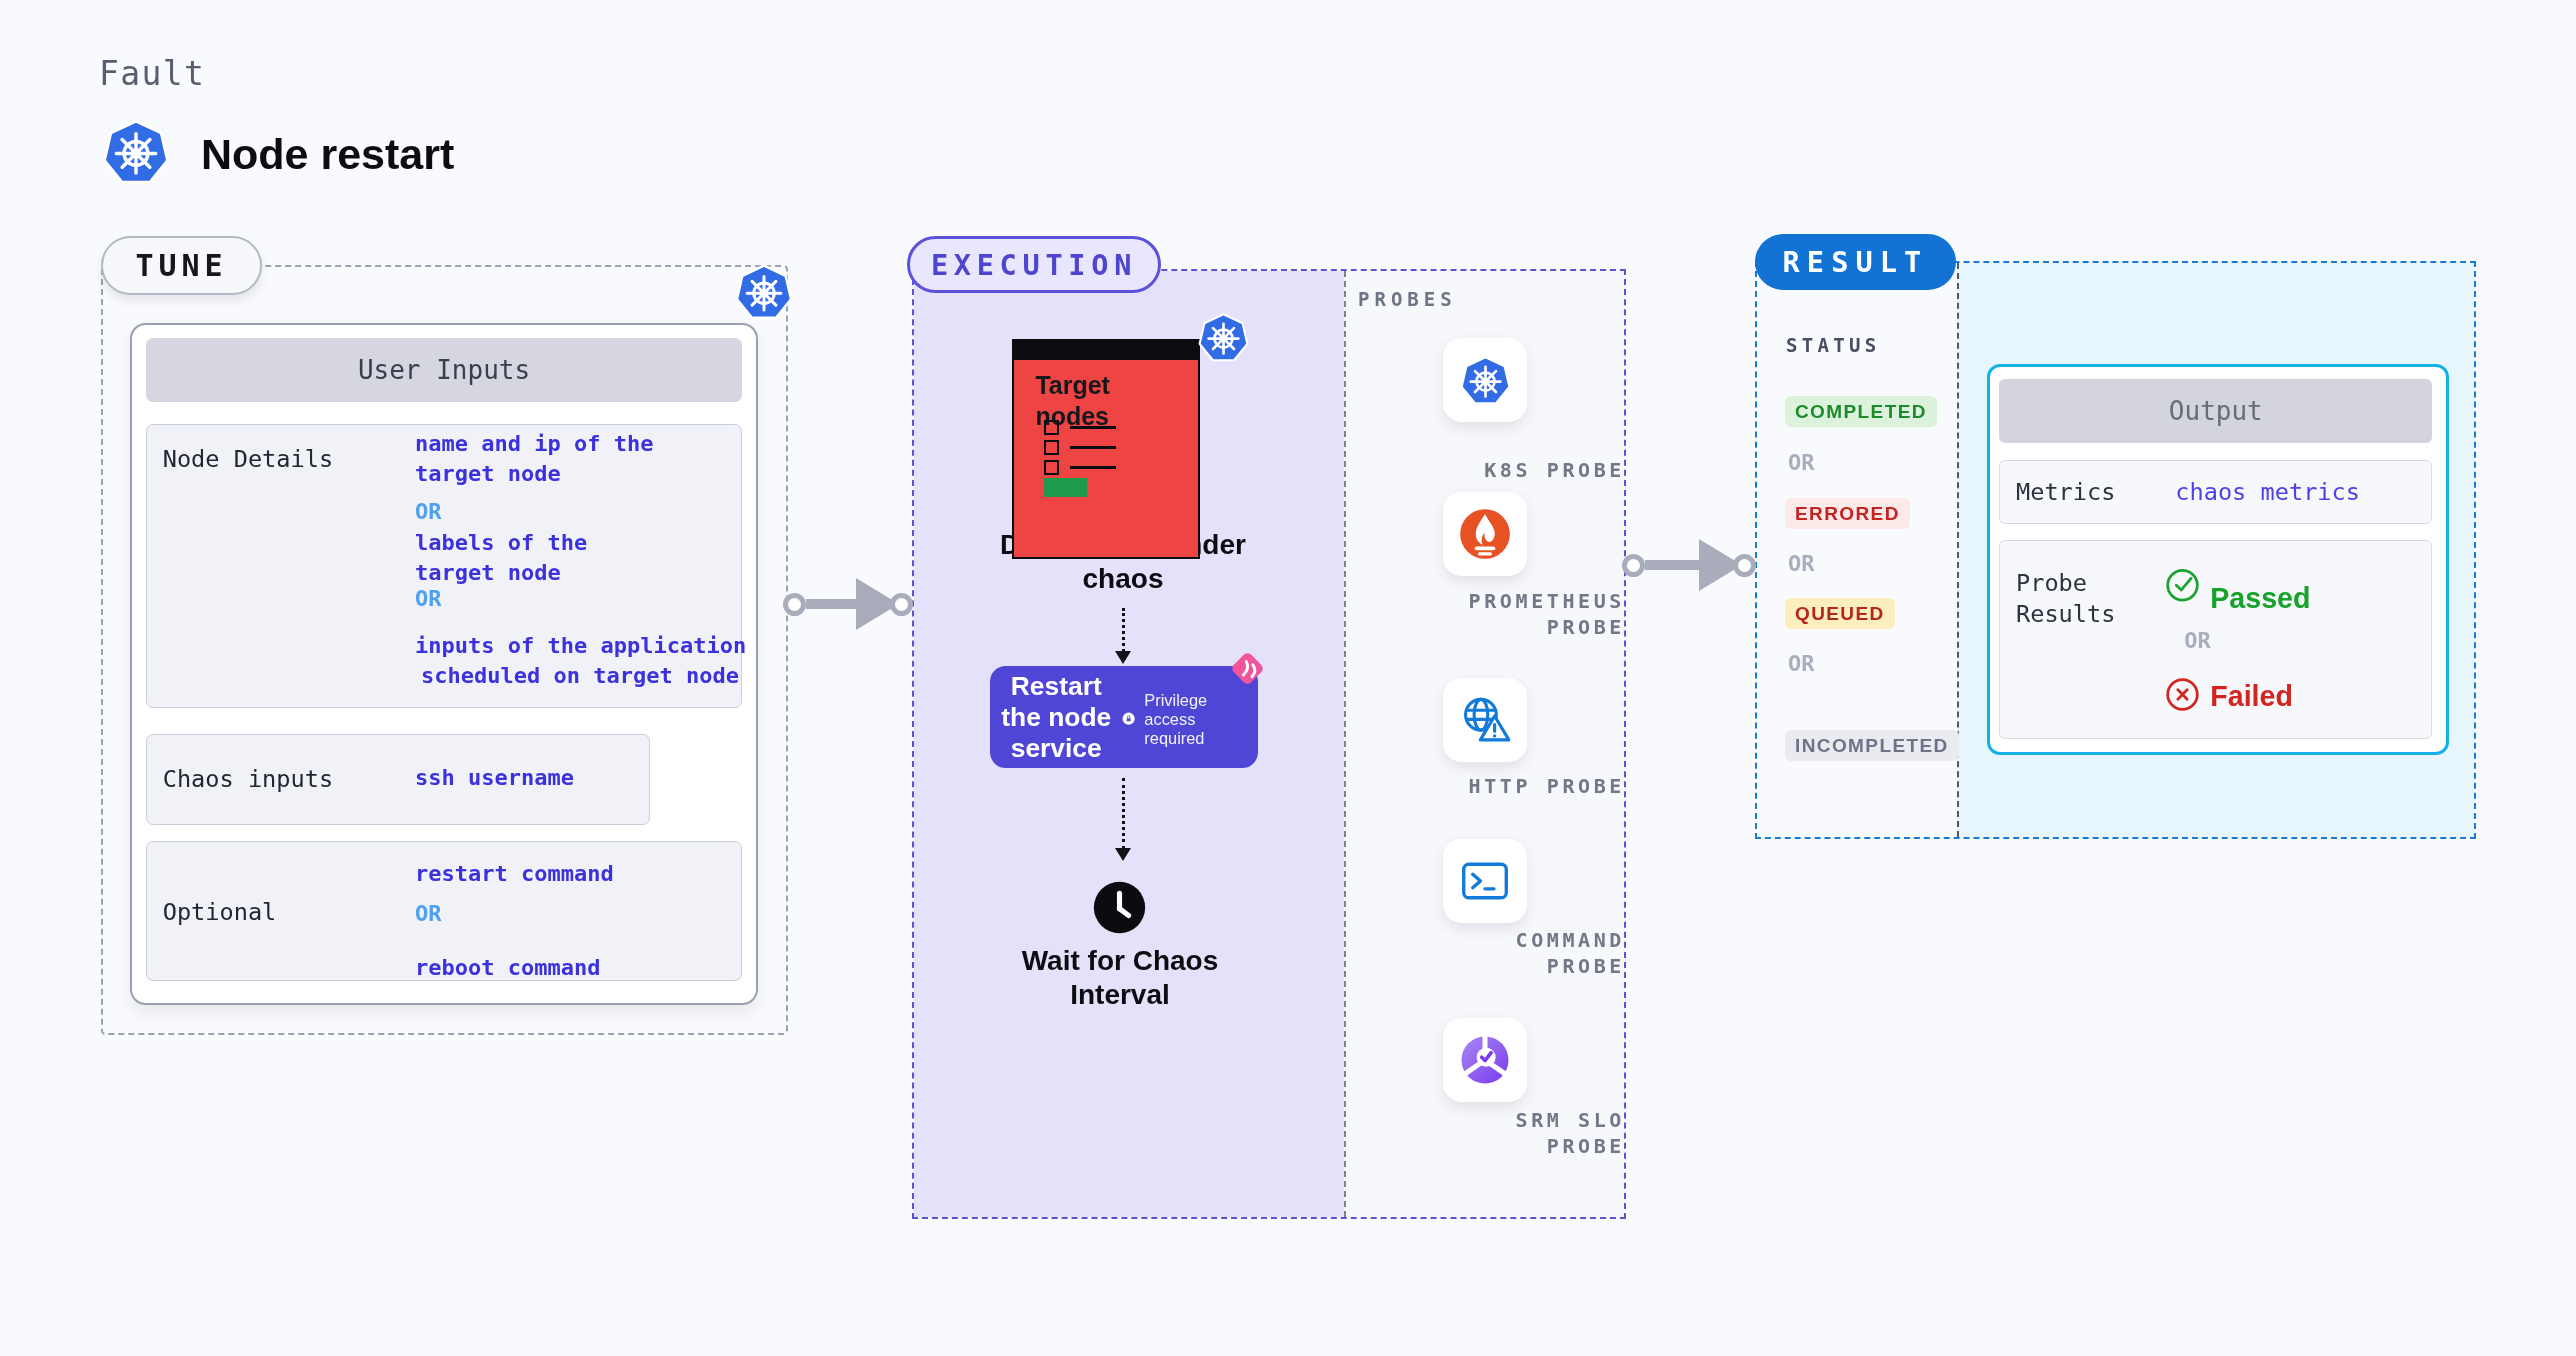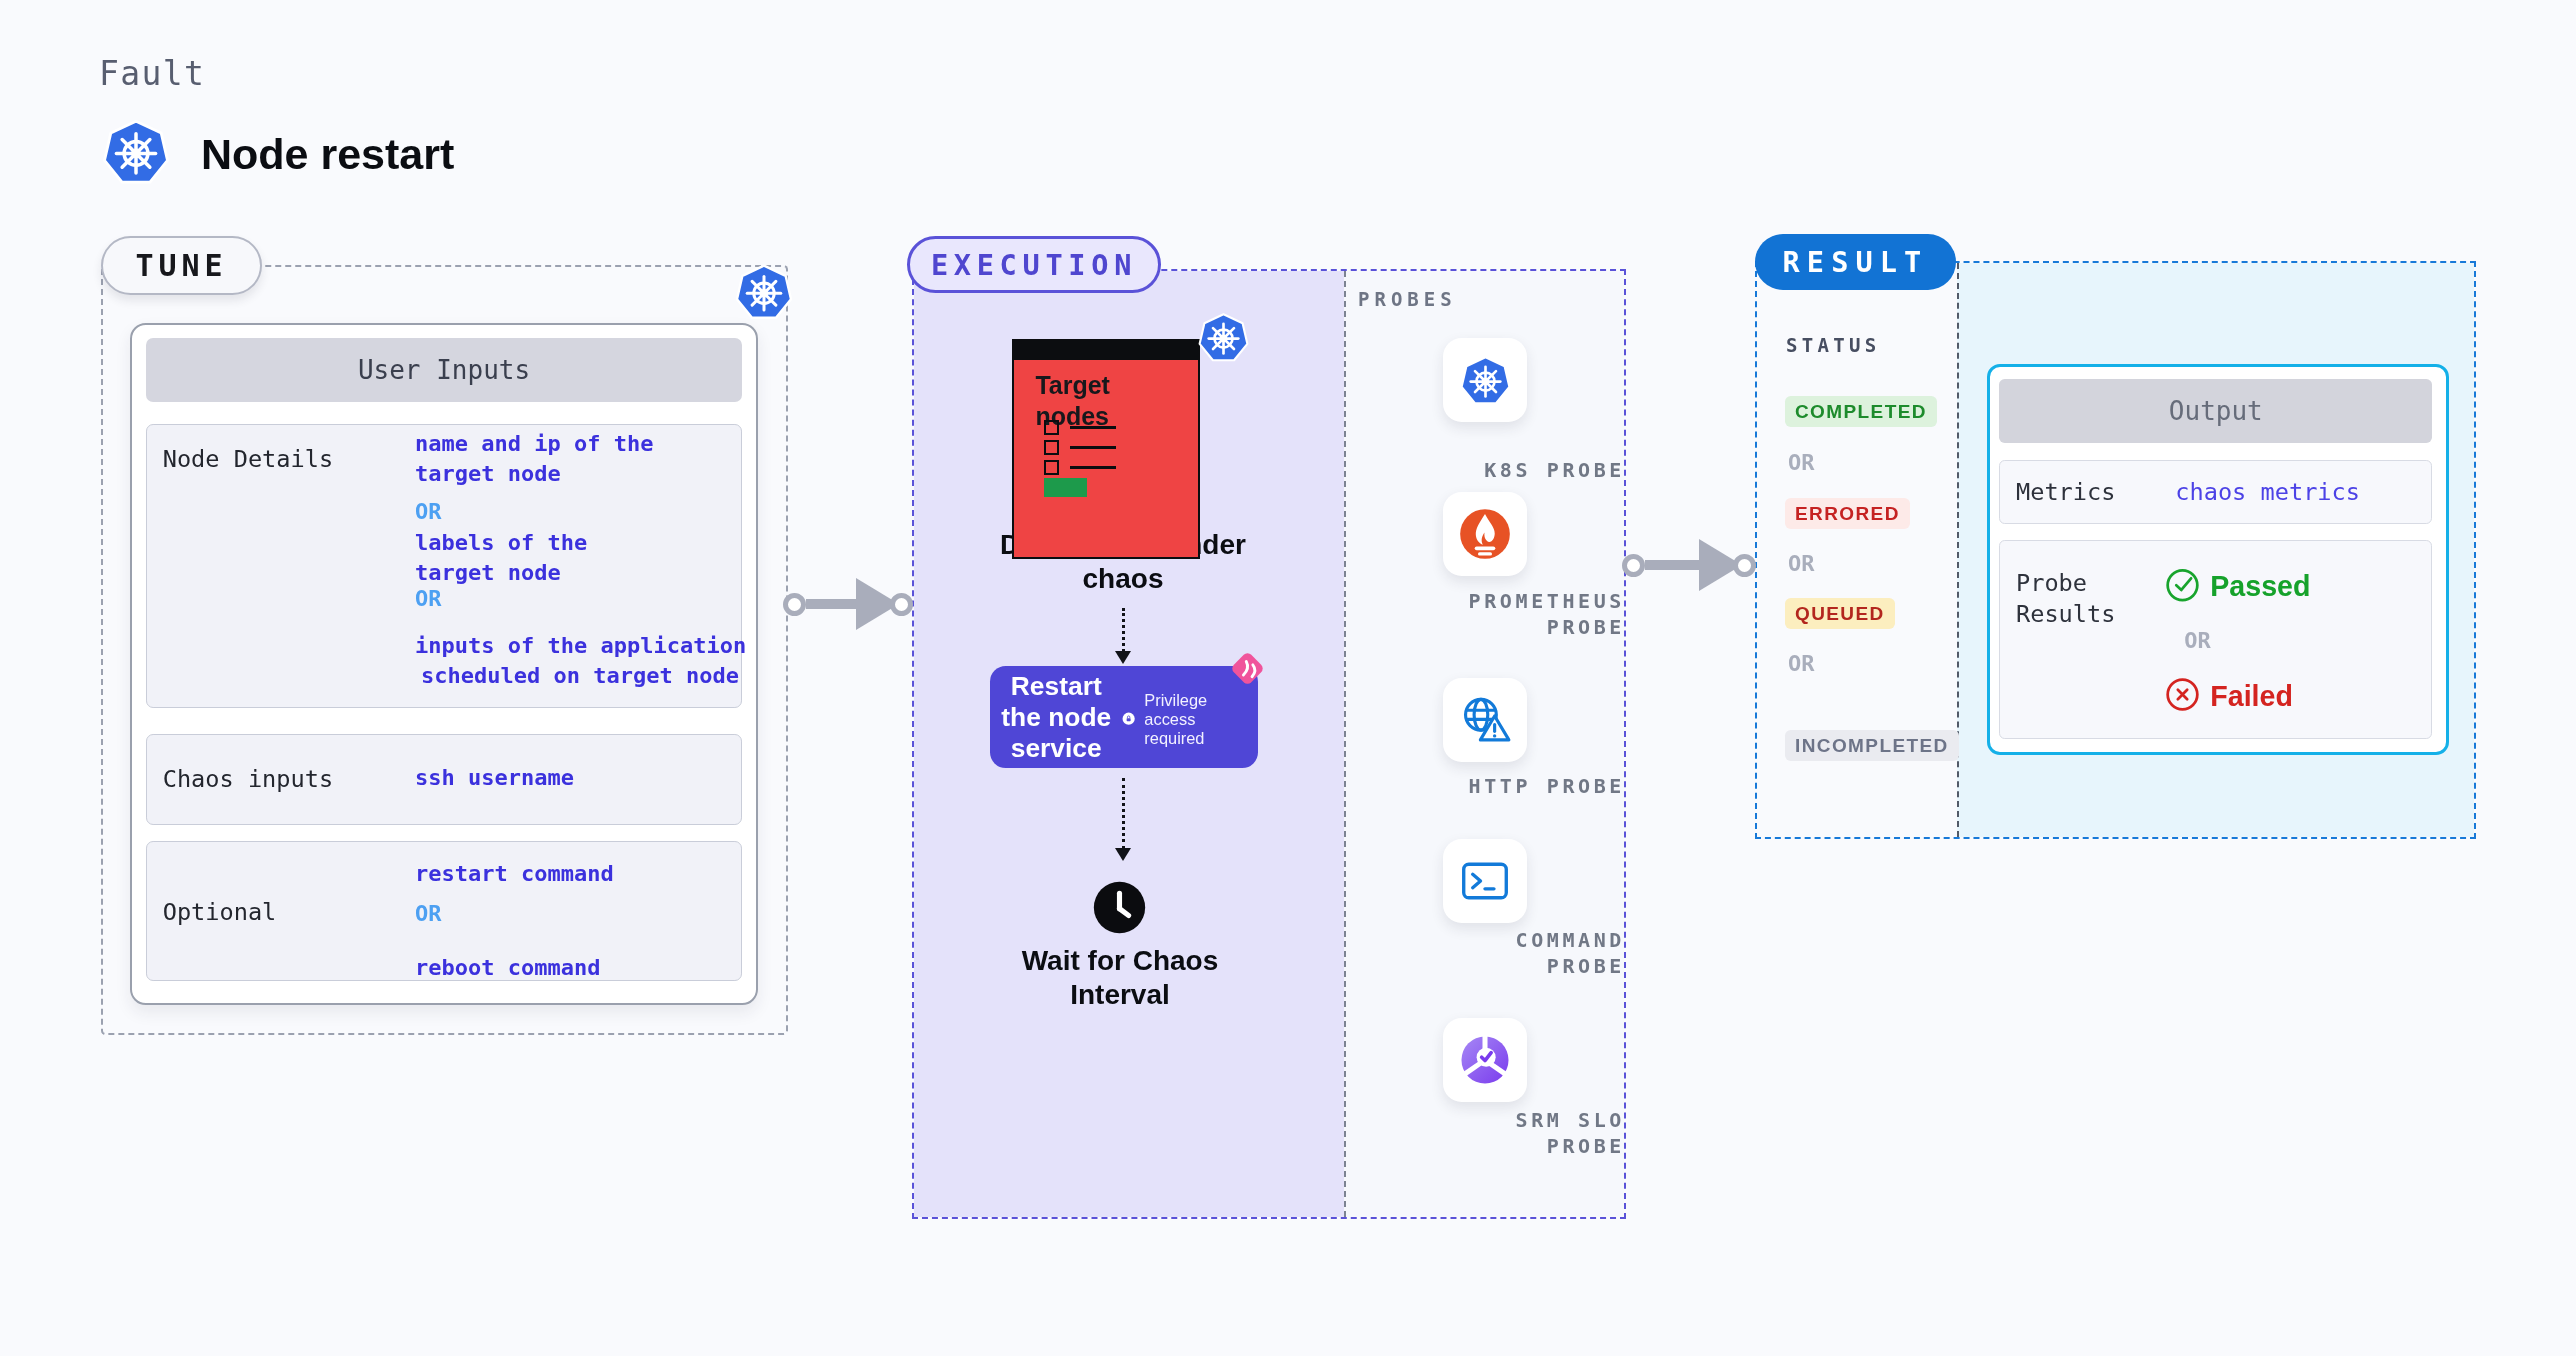--- a/index.html
+++ b/index.html
@@ -37,21 +37,21 @@
   .tune-k8s { left:734px; top:262px; width:60px; height:60px; z-index:6; }
   .ui-card { left:130px; top:323px; width:628px; height:682px;
              background:#ffffff; border:2.9px solid #9aa0ad; border-radius:15.7px;
              box-shadow:0 7.1px 15.7px rgba(40,44,63,.08); }
   .ui-head { left:146px; top:338px; width:596px; height:64px;
              background:#d5d6df; border-radius:7.1px;
              display:flex; align-items:center; justify-content:center;
              font-size:26px; color:#3a3f4e; }
   .ui-row { background:#f1f2f8; border:1.4px solid #c9cdd9; border-radius:7.1px; }
   .row1 { left:146px; top:424px; width:596px; height:284px; }
-  .row2 { left:146px; top:734px; width:596px; height:91px; }
+  .row2 { left:146px; top:734px; width:504px; height:91px; }
   .row3 { left:146px; top:841px; width:596px; height:140px; }
   .row-label { position:absolute; left:15.7px; font-size:23.6px; color:#23262e; }
   .val { position:absolute; left:268px; font-size:22px; color:#3b31dd; white-space:nowrap;font-weight:bold; }
   .or-blue { color:#4da0f2; }
 
   
   .h-arrow { display:flex; align-items:center; z-index:4; }
   .arr-dot { width:23px; height:23px; border-radius:50%; border:5.7px solid #a9adbb; background:#fff; flex:none; }
   .arr-line { height:10px; background:#a9adbb; flex:none; }
   .arr-head { width:0; height:0; border-top:26.4px solid transparent; border-bottom:26.4px solid transparent;
@@ -116,21 +116,21 @@
   .out-head { position:absolute; left:9.3px; top:12px; width:433px; height:64px; background:#d3d4dc;
               border-radius:5.7px; display:flex; align-items:center; justify-content:center;
               font-size:26px; color:#666c7a; }
   .out-row { position:absolute; left:9.3px; width:433px; background:#f7f8fc;
              border:1.4px solid #d8dbe4; border-radius:5.7px; }
   .out-metrics { top:93px; height:64px;padding-left:32px; }
   .out-probe { top:173px; height:199px; }
   .out-label { position:absolute; left:15.7px; font-size:23.6px; color:#2e323c; line-height:31px; }
   .metrics-val { position:absolute; left:175px; top:17px; font-size:23.6px; color:#4c42e6; }
   .verdict { position:absolute; font-family:"Liberation Sans",sans-serif; font-weight:bold; font-size:28.6px; }
-  .v-pass { color:#16a22b; }
+  .v-pass { color:#16a22b;margin-top:12px; }
   .v-fail { color:#d42420; }
   .out-or { position:absolute; left:184px; top:87px; font-size:22px; font-weight:bold; color:#a9aebc; }
 
   svg { display:block; }
 </style>
 </head>
 <body>
 
 <div id="canvas">
 

